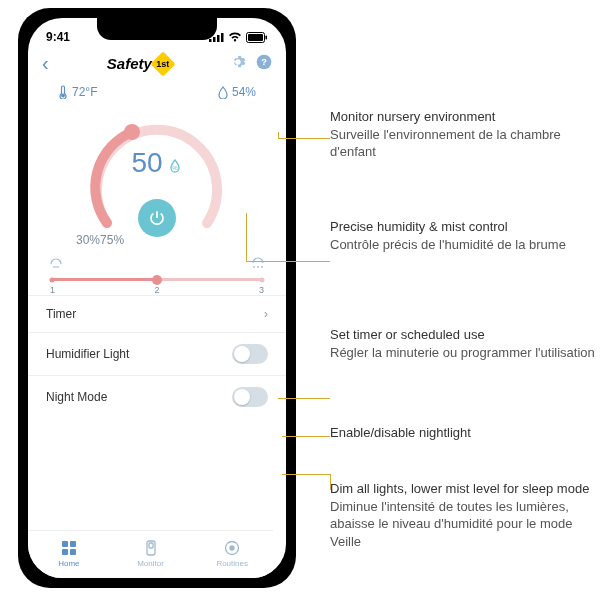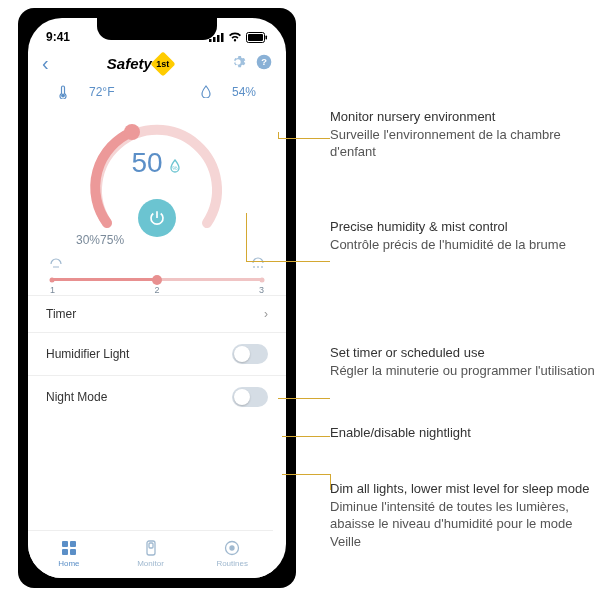--- a/index.html
+++ b/index.html
@@ -1,33 +1,33 @@
 <!DOCTYPE html>
 <html><head>
 <meta charset="utf-8">
 <style>
 *{margin:0;padding:0;box-sizing:border-box;font-family:-apple-system,BlinkMacSystemFont,"Segoe UI",Arial,sans-serif}
 body{width:604px;height:604px;background:#fff;position:relative;overflow:hidden}
-.phone{position:absolute;left:18px;top:8px;width:278px;height:580px;border-radius:16px;background:#000;padding:10px}
+.phone{position:absolute;left:18px;top:8px;width:278px;height:580px;border-radius:32px;background:#000;padding:10px}
 .screen{width:100%;height:100%;background:#fff;border-radius:34px;overflow:hidden;position:relative}
 .notch{position:absolute;top:0;left:50%;transform:translateX(-50%);width:120px;height:22px;background:#000;border-radius:0 0 14px 14px;z-index:10}
 .status-bar{display:flex;justify-content:space-between;align-items:center;padding:8px 18px 0;font-size:12px;font-weight:600;height:30px}
 .status-right{display:flex;gap:4px;align-items:center}
 .status-right svg{display:block}
 .header{display:flex;align-items:center;justify-content:space-between;padding:4px 14px 2px}
 .back{color:#5b8fc7;font-size:20px;font-weight:300}
 .logo{font-weight:700;font-style:italic;font-size:15px;display:flex;align-items:center;gap:2px}
 .logo-badge{display:inline-flex;width:18px;height:18px;background:#ffcc00;border-radius:3px;align-items:center;justify-content:center;font-size:9px;font-style:normal;transform:rotate(45deg)}
 .logo-badge span{transform:rotate(-45deg)}
 .header-icons{display:flex;gap:10px;color:#8ab1d6}
 .title{text-align:center;margin-top:4px}
 .title h1{font-size:12px;letter-spacing:1.5px;color:#476b8f;font-weight:700}
 .title p{font-size:10px;color:#7a8a9a;margin-top:2px}
 .env{display:flex;justify-content:space-between;padding:8px 30px 0;font-size:12px;color:#5b8fc7}
-.env-item{display:flex;align-items:flex-start;gap:21px}
+.env-item{display:flex;align-items:flex-end;gap:4px}
 .gauge-wrap{position:relative;width:170px;height:140px;margin:4px auto 0}
 .gauge-svg{width:100%;height:100%}
 .gauge-center{position:absolute;top:44px;left:0;width:100%;text-align:center;font-size:28px;color:#5b8fc7;font-weight:400}
 .gauge-center .pct{font-size:14px}
 .power{position:absolute;bottom:6px;left:50%;transform:translateX(-50%);width:38px;height:38px;background:#6bc4d1;border-radius:50%;display:flex;align-items:center;justify-content:center;color:#fff}
 .gauge-labels{display:flex;justify-content:flex-start;padding:0 48px;font-size:12px;color:#7a8a9a;margin-top:-10px}
 .mist{padding:8px 20px 0}
 .mist-icons{display:flex;justify-content:space-between;color:#9fb8cf;font-size:14px}
 .mist-track{position:relative;height:3px;background:#f0c4c4;margin:6px 4px 4px;border-radius:2px}
 .mist-fill{position:absolute;left:0;top:0;height:100%;width:50%;background:#e89090;border-radius:2px}
@@ -218,21 +218,21 @@
 
 <div class="callouts">
   <div class="callout" style="top:108px">
     <div>Monitor nursery environment</div>
     <div class="fr">Surveille l'environnement de la chambre d'enfant</div>
   </div>
   <div class="callout" style="top:218px">
     <div>Precise humidity &amp; mist control</div>
     <div class="fr">Contrôle précis de l'humidité de la brume</div>
   </div>
-  <div class="callout" style="top:344px">
+  <div class="callout" style="top:326px">
     <div>Set timer or scheduled use</div>
     <div class="fr">Régler la minuterie ou programmer l'utilisation</div>
   </div>
   <div class="callout" style="top:424px">
     <div>Enable/disable nightlight</div>
   </div>
   <div class="callout" style="top:480px">
     <div>Dim all lights, lower mist level for sleep mode</div>
     <div class="fr">Diminue l'intensité de toutes les lumières, abaisse le niveau d'humidité pour le mode Veille</div>
   </div>

